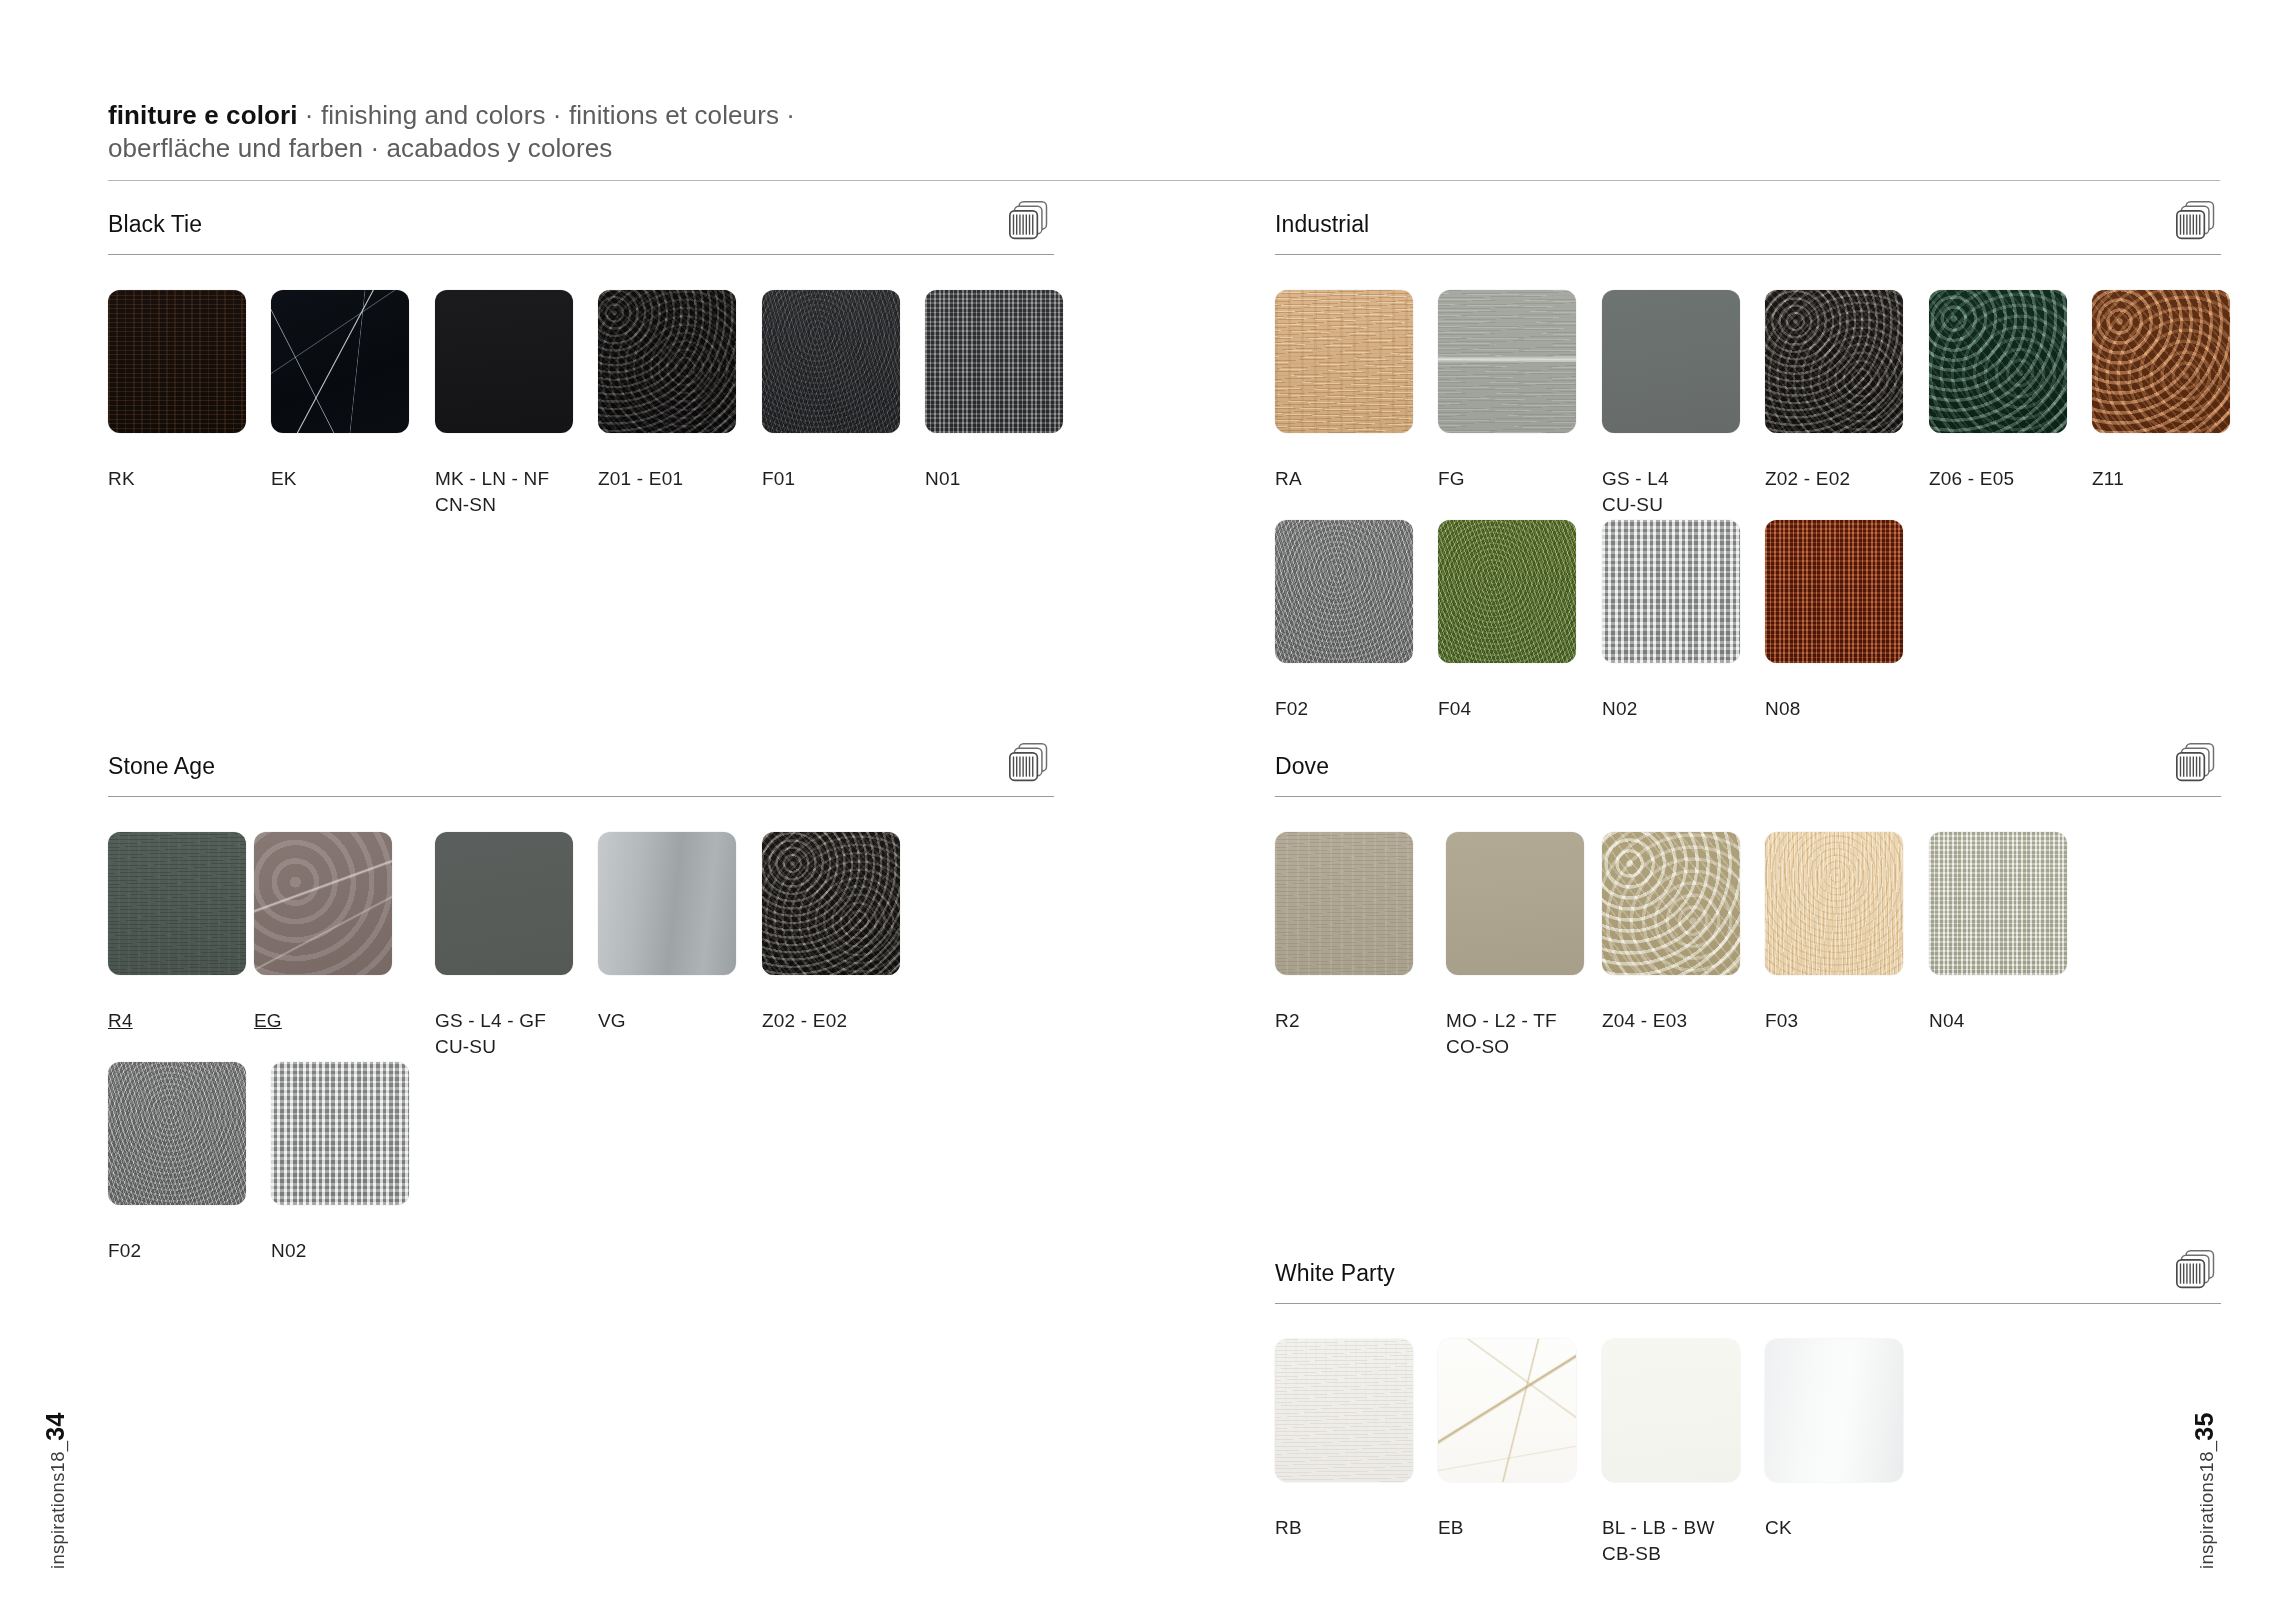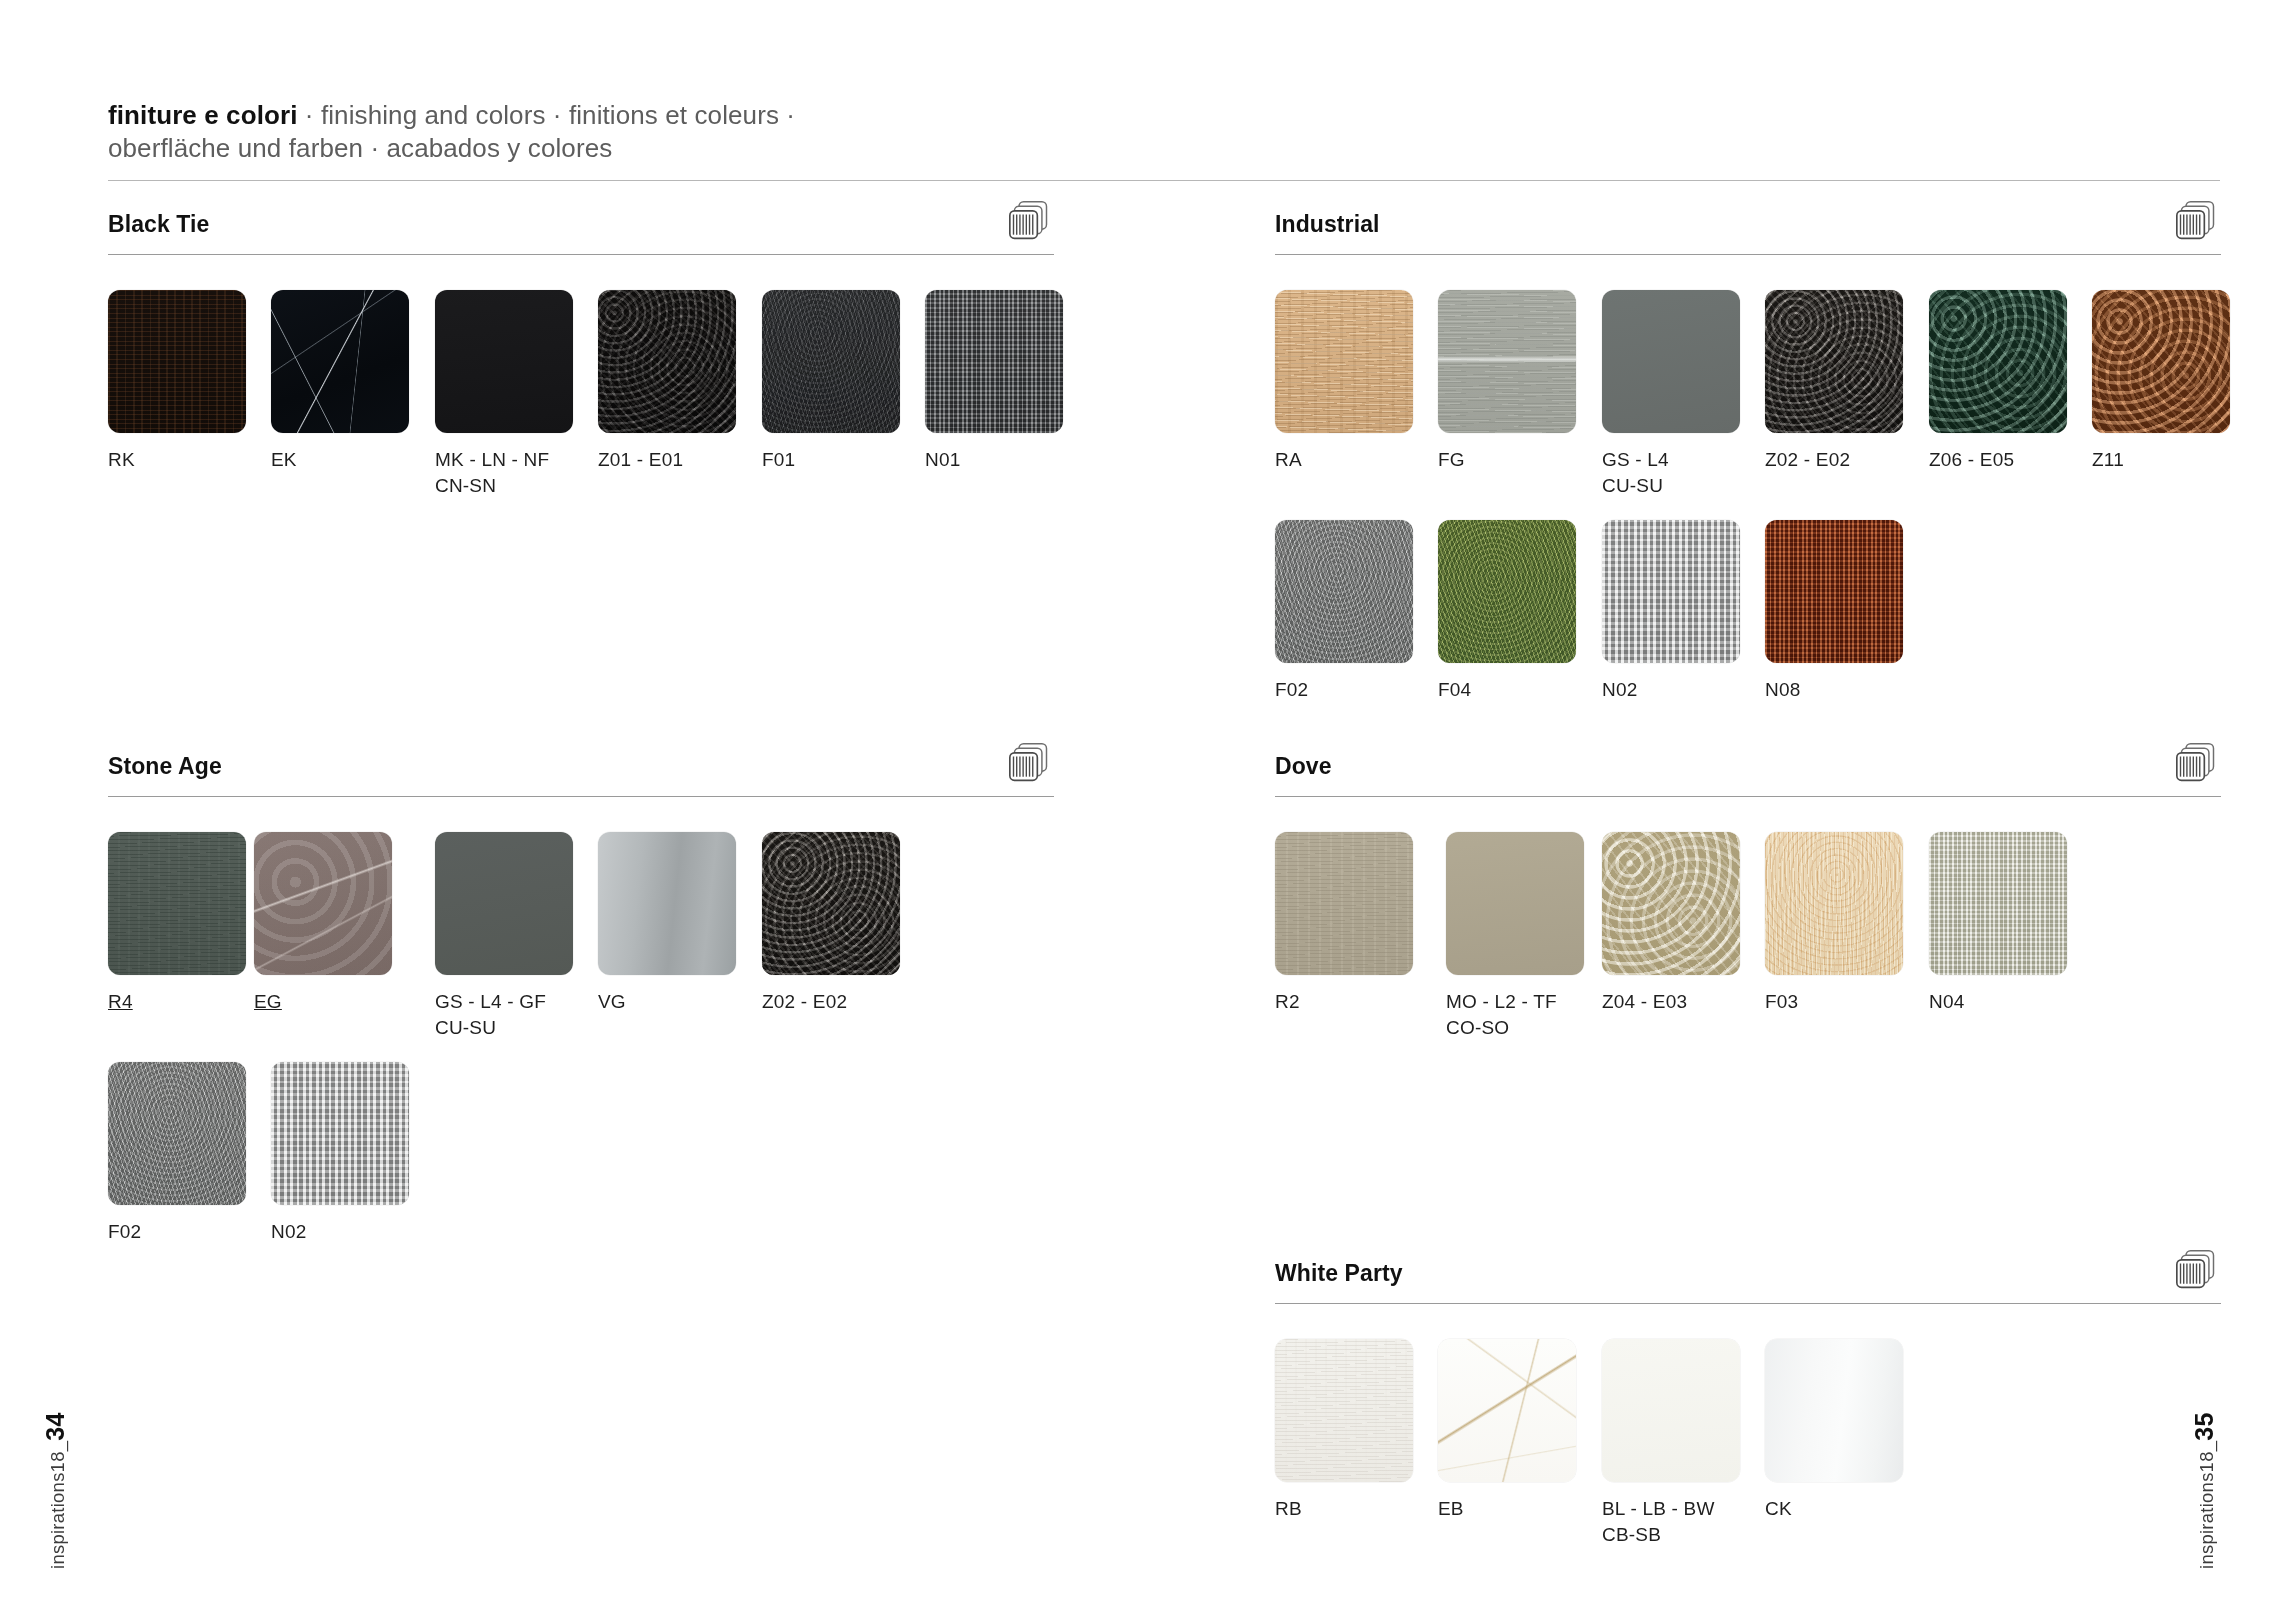--- a/index.html
+++ b/index.html
@@ -48,21 +48,21 @@
   .section { position: absolute; width: 946px; }
   .section-head {
     position: relative;
     height: 51px;
   }
   .section-title {
     position: absolute;
     left: 0;
     top: 0;
     font-size: 23px;
-    font-weight: bold;
+    font-weight: normal;
     color: #111111;
     letter-spacing: 0.1px;
   }
   .section-rule {
     position: absolute;
     left: 0;
     right: 0;
     top: 43px;
     border-top: 1.4px solid #9a9a9a;
   }
@@ -91,21 +91,21 @@
   .chip {
     width: 138px;
     height: 143px;
     border-radius: 12px;
     overflow: hidden;
     position: relative;
     box-shadow: 0 0 0 0.5px rgba(0,0,0,0.07);
   }
   .chip .tex { position:absolute; inset:0; }
   .chip-label {
-    margin-top: 14px;
+    margin-top: 33px;
     font-size: 19px;
     line-height: 26px;
     color: #1f1f1f;
     letter-spacing: 0.2px;
     white-space: pre-line;
   }
 
   
   .t-ebony-wood {
     background:

